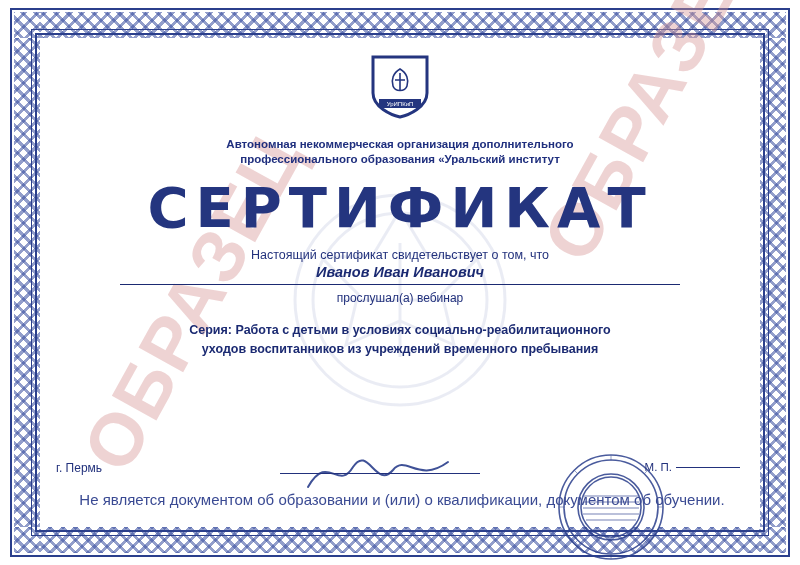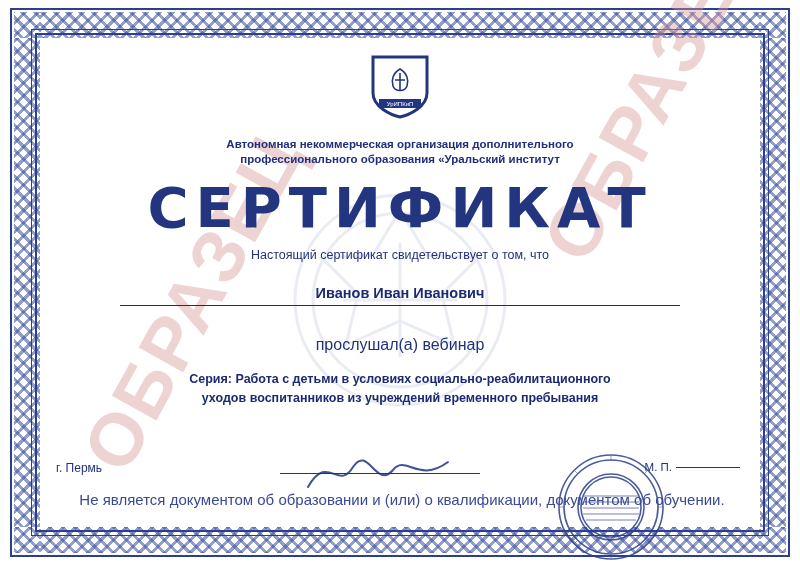--- a/index.html
+++ b/index.html
@@ -139,40 +139,41 @@
     color: #24357f;
     line-height: 1;
     font-family: "DejaVu Sans", sans-serif;
   }
   .subtitle {
     margin-top: 12px;
     font-size: 12.5px;
     color: #22317c;
   }
   .name-wrap {
-    margin-top: 23px;
+    margin-top: 2px;
     position: relative;
     width: 560px;
     margin-left: auto;
     margin-right: auto;
+    font-style: italic;
   }
   .name {
     font-size: 14.5px;
     font-weight: bold;
     color: #1b2a72;
     padding-bottom: 4px;
   }
   .name-rule {
     height: 1px;
     background: #1b2a72;
     width: 100%;
   }
   .listened {
-    margin-top: 30px;
-    font-size: 16px;
+    margin-top: 6px;
+    font-size: 12px;
     color: #22317c;
   }
   .course {
     margin: 16px auto 16px;
     width: 540px;
     font-size: 12.5px;
     font-weight: bold;
     line-height: 19px;
     color: #1b2a72;
   }

